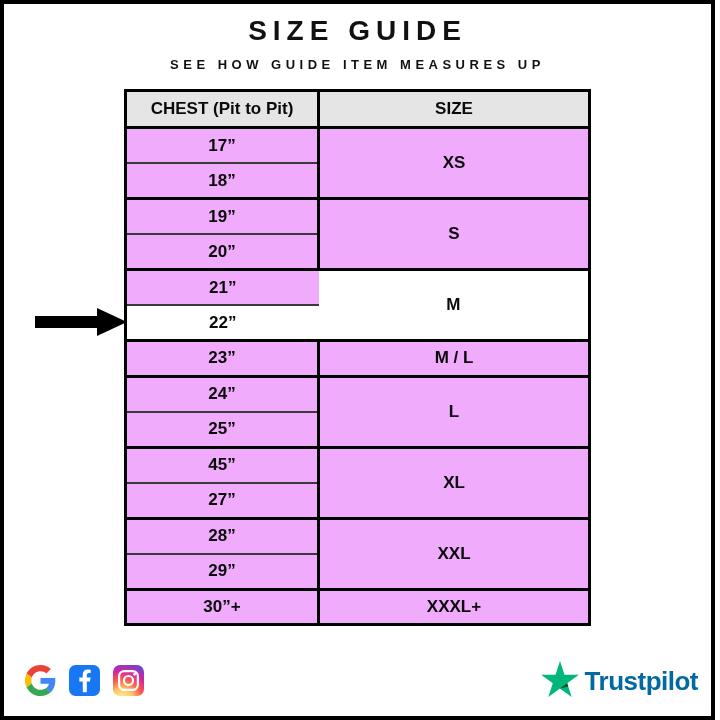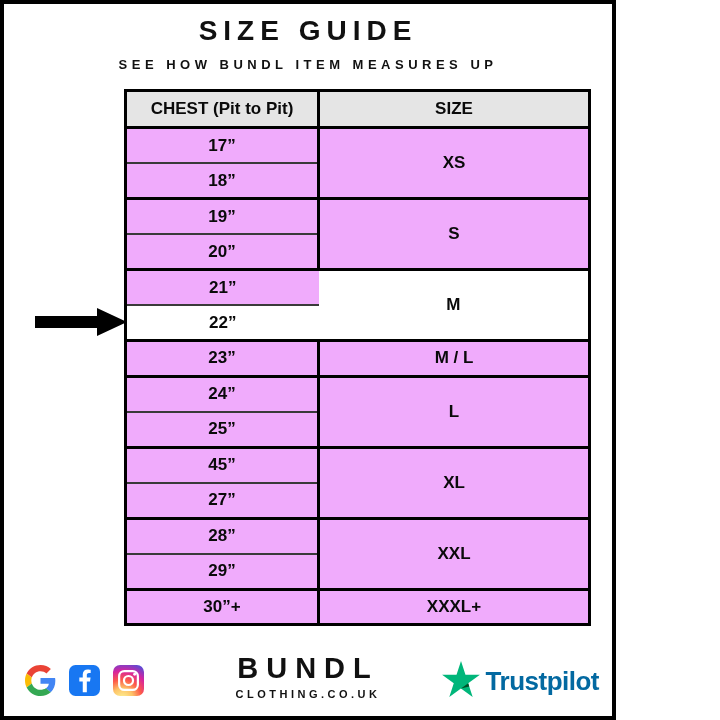--- a/index.html
+++ b/index.html
@@ -1,18 +1,18 @@
 <!DOCTYPE html>
 <html><head>
 <meta charset="utf-8">
 <style>
   * { margin:0; padding:0; box-sizing:border-box; }
   html,body { background:#ffffff; }
   .page {
-    position:relative; width:616px; height:720px; background:#ffffff;
+    position:relative; width:715px; height:720px; background:#ffffff;
     border:4px solid #000; font-family:"Liberation Sans", sans-serif; overflow:hidden;
   }
   .page-title {
     position:absolute; top:11px; left:0; width:100%; text-align:center;
     font-size:28px; font-weight:800; letter-spacing:6px; color:#111;
   }
   .page-subtitle {
     position:absolute; top:53px; left:0; width:100%; text-align:center;
     font-size:13px; font-weight:700; letter-spacing:4.5px; color:#111;
   }
@@ -42,21 +42,21 @@
   .brand-sub { margin-top:3px; font-size:11px; font-weight:700; letter-spacing:3.5px; color:#111; }
   .trustpilot { position:absolute; right:13px; top:657px; display:flex; align-items:center; gap:6px; }
   .trustpilot-word { font-size:26px; font-weight:700; letter-spacing:-0.5px; color:#0369a1; }
 </style>
 </head>
 <body>
 
 <div class="page">
 
   <div class="page-title">SIZE GUIDE</div>
-  <div class="page-subtitle">SEE HOW BUNDL ITEM MEASURES UP</div>
+  <div class="page-subtitle">SEE HOW GUIDE ITEM MEASURES UP</div>
 
   <table class="size-table">
     <colgroup>
         <col style="width:193px">
         <col>
       </colgroup>
     <thead>
       <tr>
         <th class="chest-h">CHEST (Pit to Pit)</th>
         <th>SIZE</th>
@@ -149,24 +149,20 @@
           </radialGradient>
         </defs>
         <rect width="48" height="48" rx="11" fill="url(#igGrad)"></rect>
         <rect x="9.5" y="9.5" width="29" height="29" rx="8" fill="none" stroke="#ffffff" stroke-width="3.4"></rect>
         <circle cx="24" cy="24" r="7" fill="none" stroke="#ffffff" stroke-width="3.4"></circle>
         <circle cx="33.6" cy="14.4" r="2.3" fill="#ffffff"></circle>
       </svg>
     </span>
   </div>
 
-  <div class="brand-block">
-    <div class="brand-name">BUNDL</div>
-    <div class="brand-sub">CLOTHING.CO.UK</div>
-  </div>
 
   <div class="trustpilot">
     <span>
       <svg width="38" height="36" viewBox="0 0 126 120">
         <path fill="#00B67A" d="M126 45.9H77.9L63 0 48.1 45.9H0l38.9 28.3-14.9 45.9L62.9 91.7l39 28.4-14.9-45.9L126 45.9z"></path>
         <path fill="#005128" d="M90.4 84.6l-3.4-10.4-24.1 17.5 27.5-7.1z"></path>
       </svg>
     </span>
     <span class="trustpilot-word">Trustpilot</span>
   </div>

